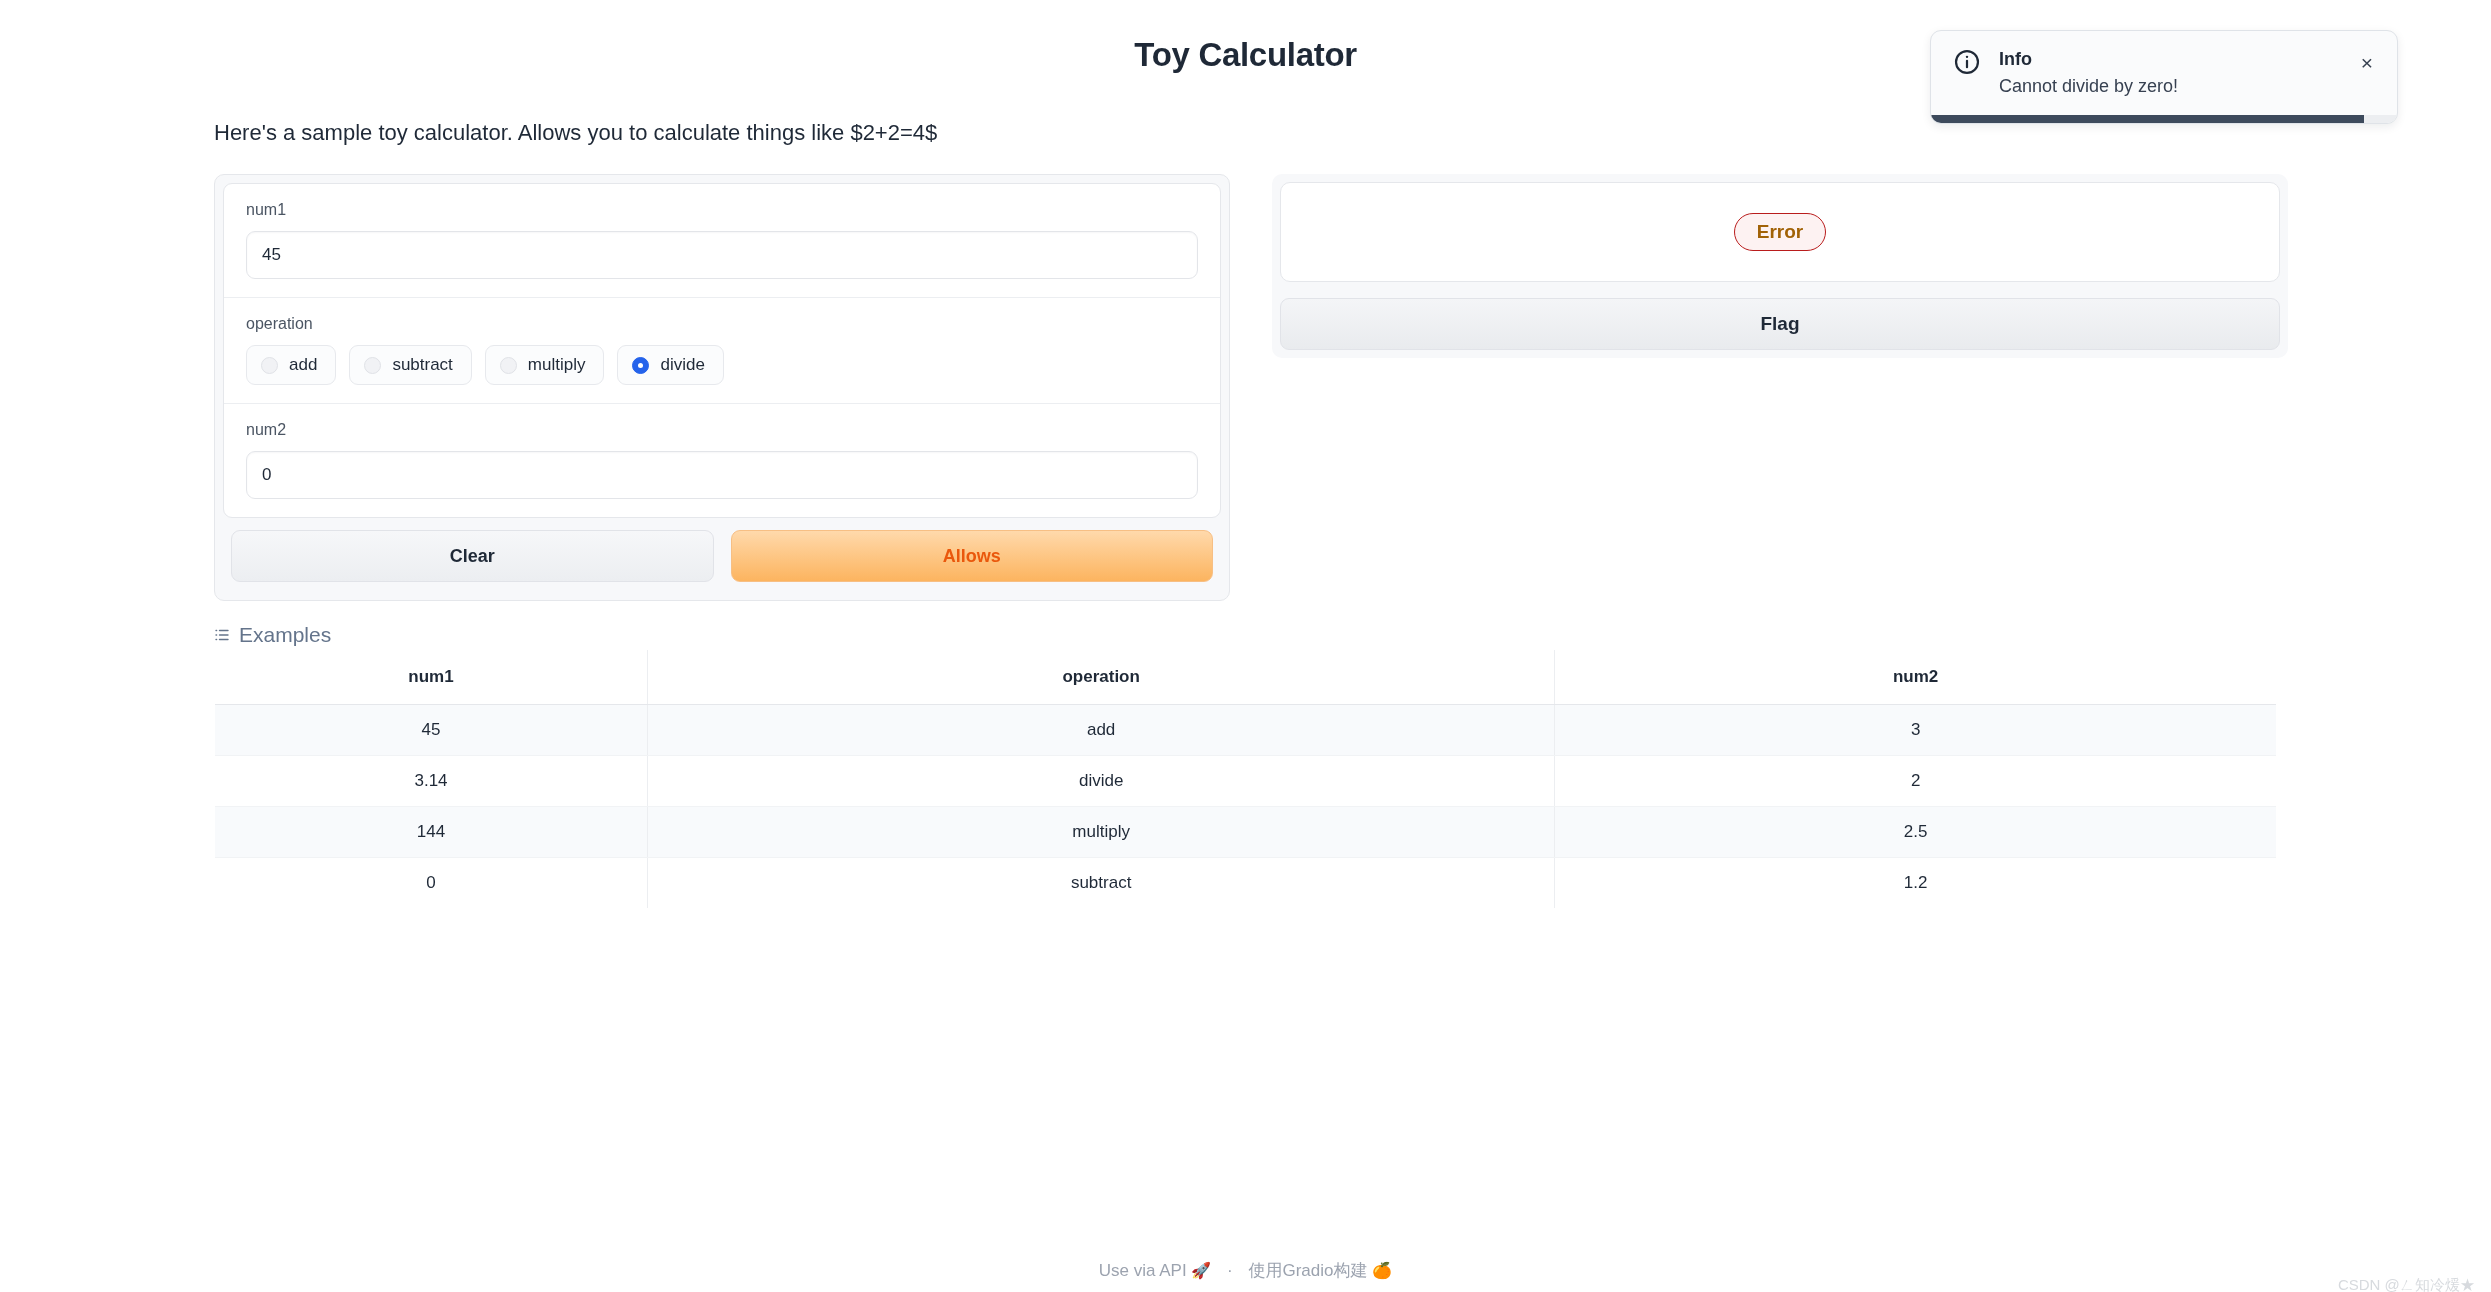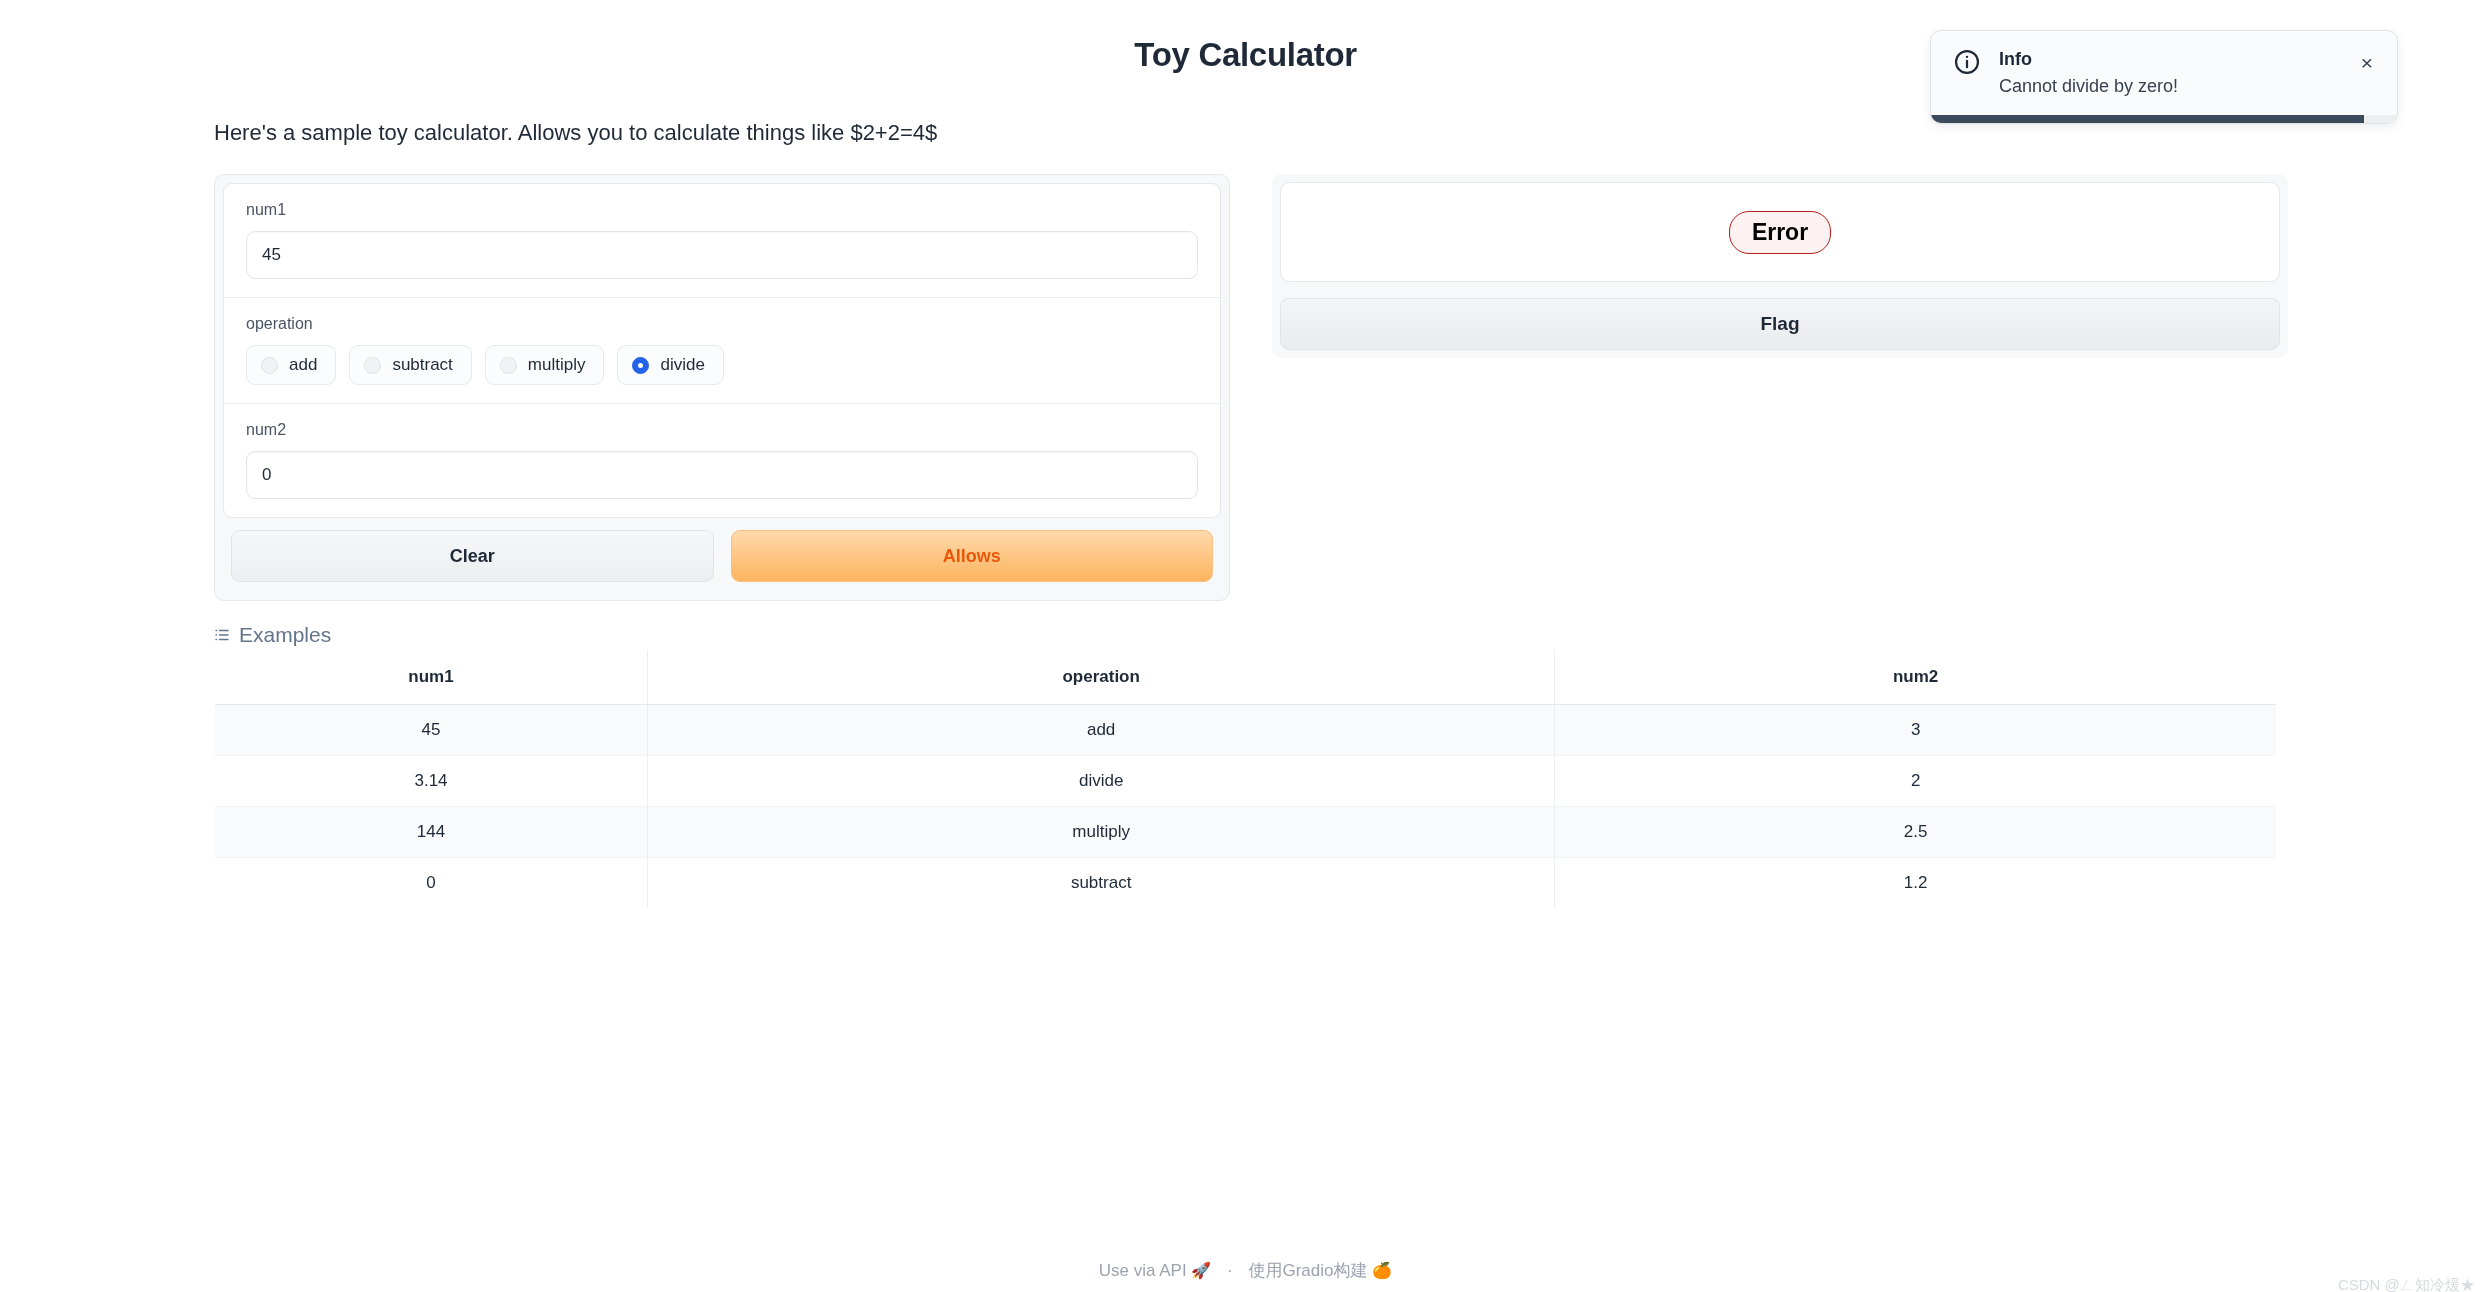--- a/index.html
+++ b/index.html
@@ -149,22 +149,22 @@
     border: 1px solid #e5e7eb;
     border-radius: 10px;
     height: 100px;
     display: flex;
     align-items: center;
     justify-content: center;
   }
   .error-pill {
     border: 1px solid #b91c1c;
     background: #fdf2f2;
-    color: #000000;
-    font-size: 23px;
+    color: #a16207;
+    font-size: 19px;
     font-weight: 600;
     border-radius: 20px;
     padding: 7px 22px;
   }
   .flag-btn {
     margin-top: 16px;
     width: 100%;
     height: 52px;
     border-radius: 9px;
     border: 1px solid #e1e3e8;

